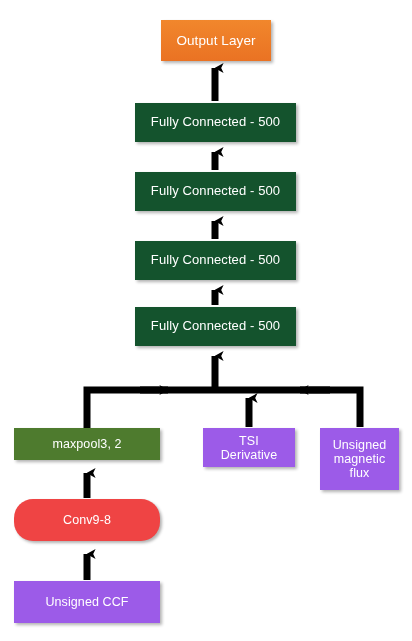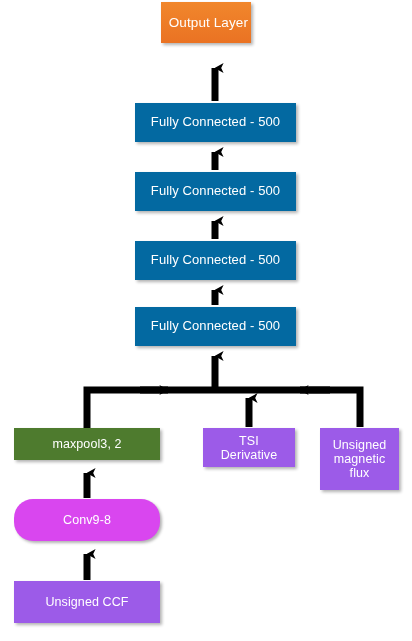--- a/index.html
+++ b/index.html
@@ -35,30 +35,30 @@
   .node-label {
     display: block;
     white-space: pre-line;
     padding: 0 3px;
   }
   .n-output {
     background: linear-gradient(180deg, #F1872C 0%, #EA7223 100%);
     font-size: 13.5px;
   }
   .n-fc {
-    background: #0369a1;
+    background: #14532d;
     font-size: 13px;
   }
   .n-green {
     background: #4E7B2E;
     font-size: 12.5px;
     justify-content: center;
   }
   .n-pink {
-    background: #d946ef;
+    background: #ef4444;
     font-size: 12.5px;
     border-radius: 19px;
   }
   .n-purple {
     background: #9C5BE8;
     font-size: 12.5px;
   }
   .svg-layer {
     position: absolute;
     left: 0;
@@ -122,21 +122,21 @@
 
     <g>
       <line x1="87" y1="498" x2="87" y2="473" stroke="#000000" stroke-width="7" marker-end="url(#arrowUp)"></line>
     </g>
 
     <g>
       <line x1="87" y1="580" x2="87" y2="554" stroke="#000000" stroke-width="7" marker-end="url(#arrowUp)"></line>
     </g>
   </svg>
 
-  <div class="node n-output" style="left:161px; top:2px; width:90px; height:41px;justify-content:flex-end;">
+  <div class="node n-output" style="left:161px; top:20px; width:110px; height:41px;">
     <span class="node-label">Output Layer</span>
   </div>
 
   <div class="node n-fc" style="left:135px; top:103px; width:161px; height:39px;">
     <span class="node-label">Fully Connected - 500</span>
   </div>
 
   <div class="node n-fc" style="left:135px; top:172px; width:161px; height:39px;">
     <span class="node-label">Fully Connected - 500</span>
   </div>

